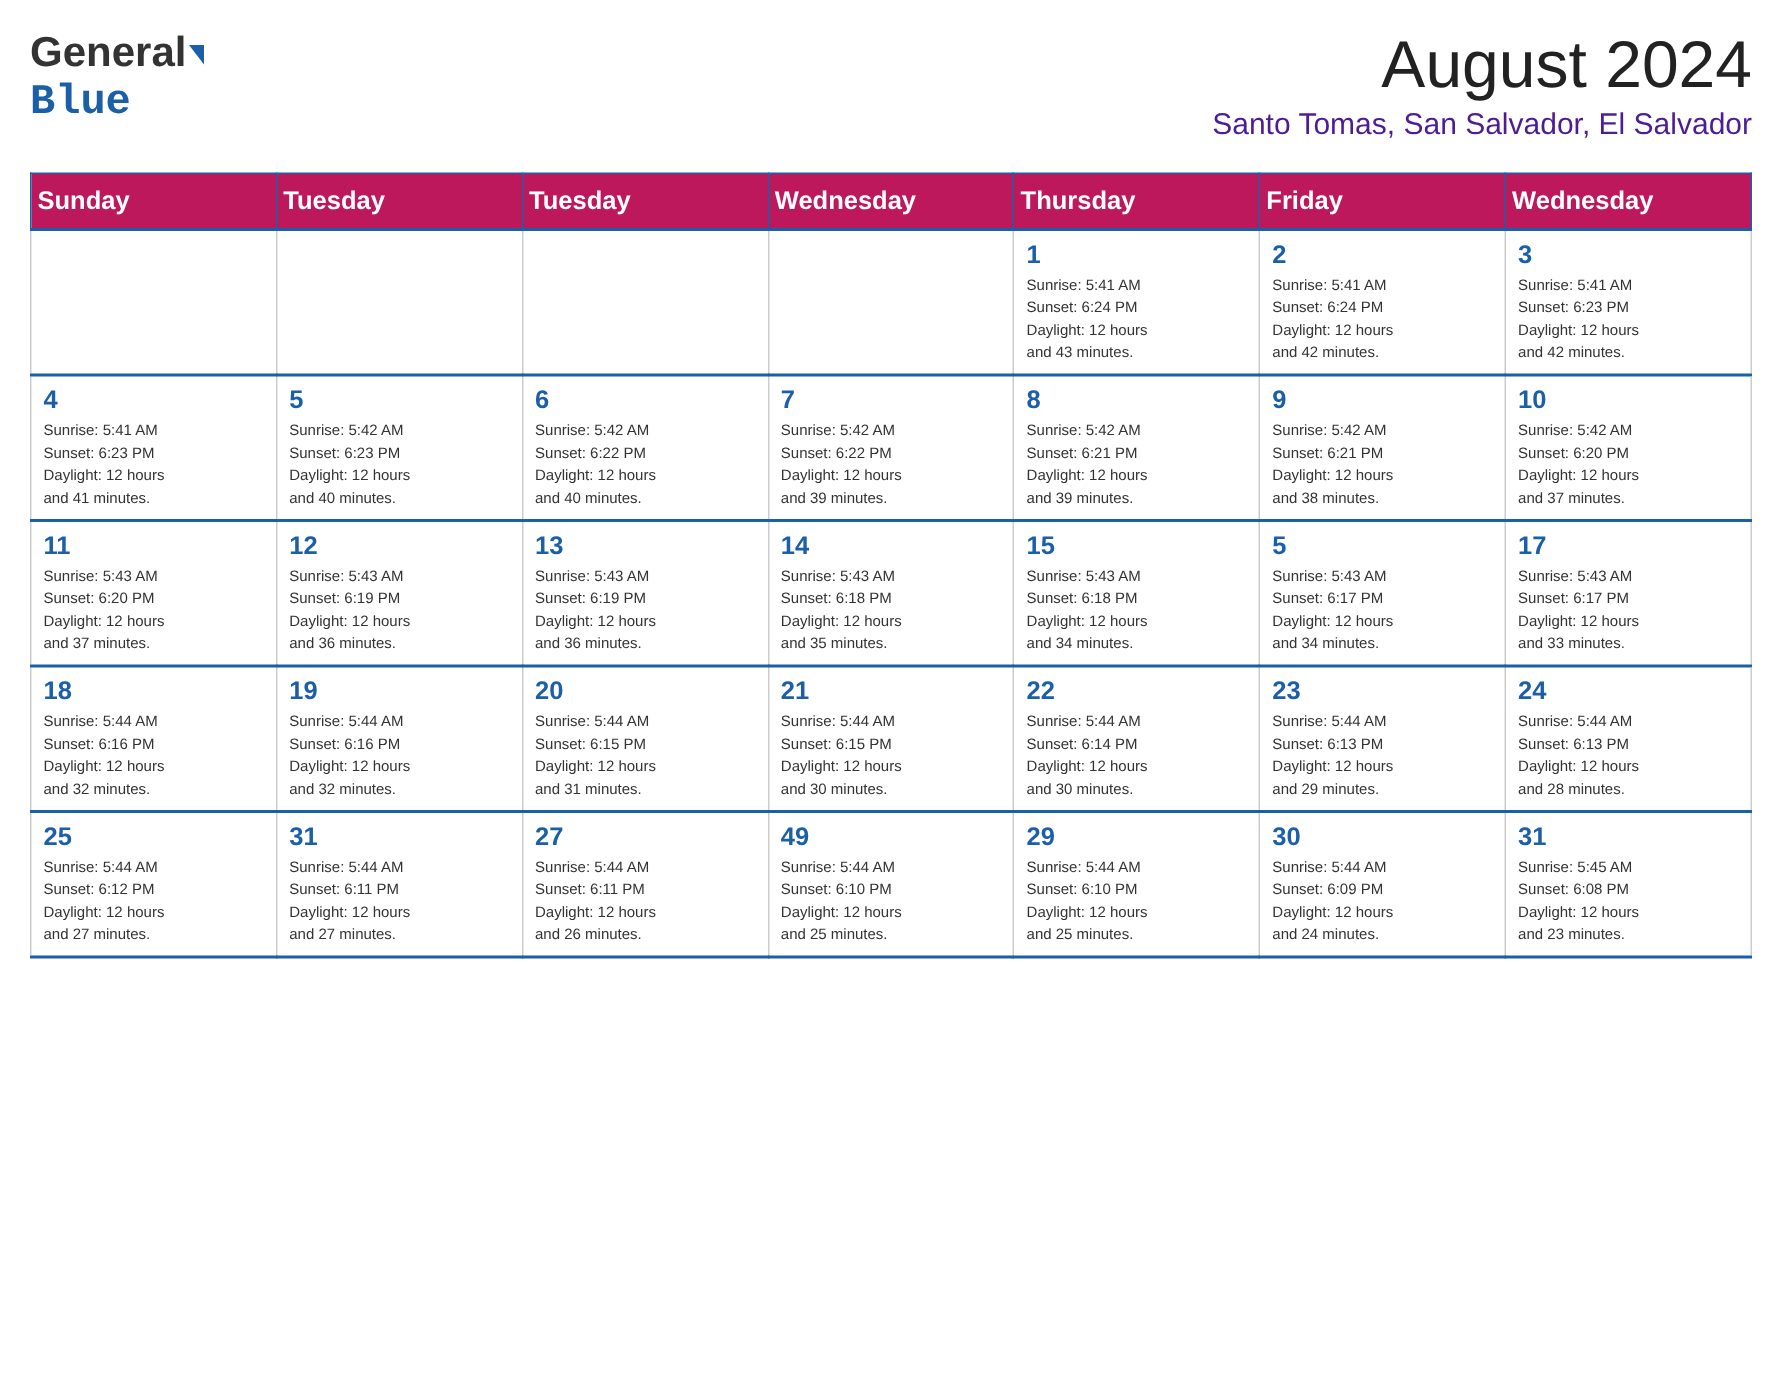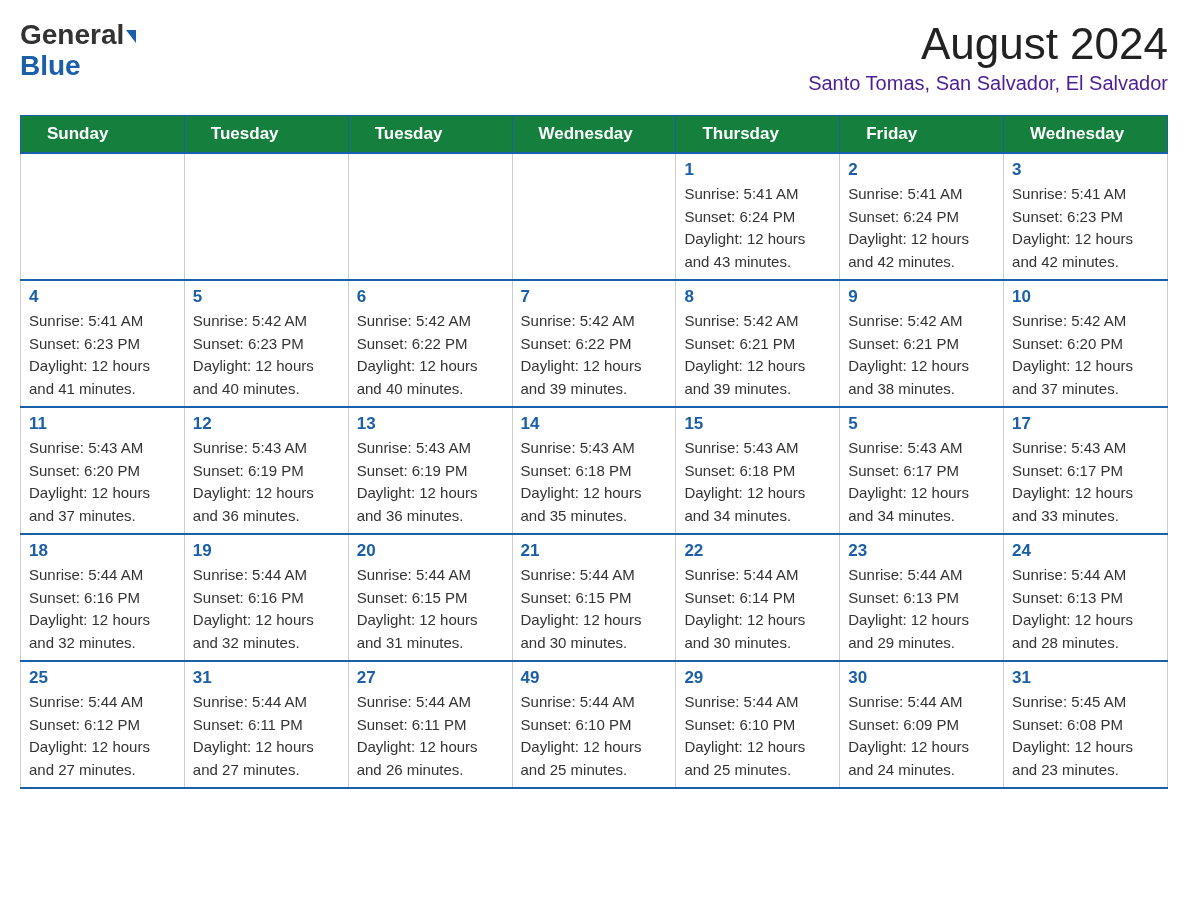--- a/index.html
+++ b/index.html
@@ -22,20 +22,21 @@
       align-items: flex-start;
     }
     .logo-text {
       font-size: 28px;
       font-weight: bold;
       color: #333;
       line-height: 1.1;
     }
     .logo-text .blue {
       color: #1a5fa8;
+      font-family: Liberation Mono, monospace;
     }
     .logo-triangle {
       display: inline-block;
       width: 0;
       height: 0;
       border-left: 10px solid transparent;
       border-right: 0px solid transparent;
       border-top: 13px solid #1a5fa8;
       margin-left: 2px;
       vertical-align: middle;
@@ -53,25 +54,25 @@
       font-size: 20px;
       color: #4c1d95;
       margin-top: 4px;
     }
     .calendar {
       width: 100%;
       border-collapse: collapse;
       margin-top: 8px;
     }
     .calendar th {
-      background: #15803d;
+      background: #be185d;
       color: #fff;
       font-size: 17px;
       font-weight: 600;
-      padding: 8px 26px;
+      padding: 8px 4px;
       text-align: left;
       border: 1px solid #1a5fa8;
       margin-left: 41px;
     }
     .calendar td {
       vertical-align: top;
       padding: 6px 8px;
       border: 1px solid #ccc;
       width: 14.28%;
       min-height: 90px;
@@ -79,21 +80,21 @@
       color: #333;
     }
     .day-number {
       font-size: 17px;
       font-weight: bold;
       color: #1a5fa8;
       display: block;
       margin-bottom: 3px;
     }
     .day-info {
-      font-size: 15px;
+      font-size: 10px;
       color: #333;
       line-height: 1.5;
     }
     .empty-cell {
       background: #fff;
     }
     tr {
       border-bottom: 2px solid #1a5fa8;
     }
   </style>

